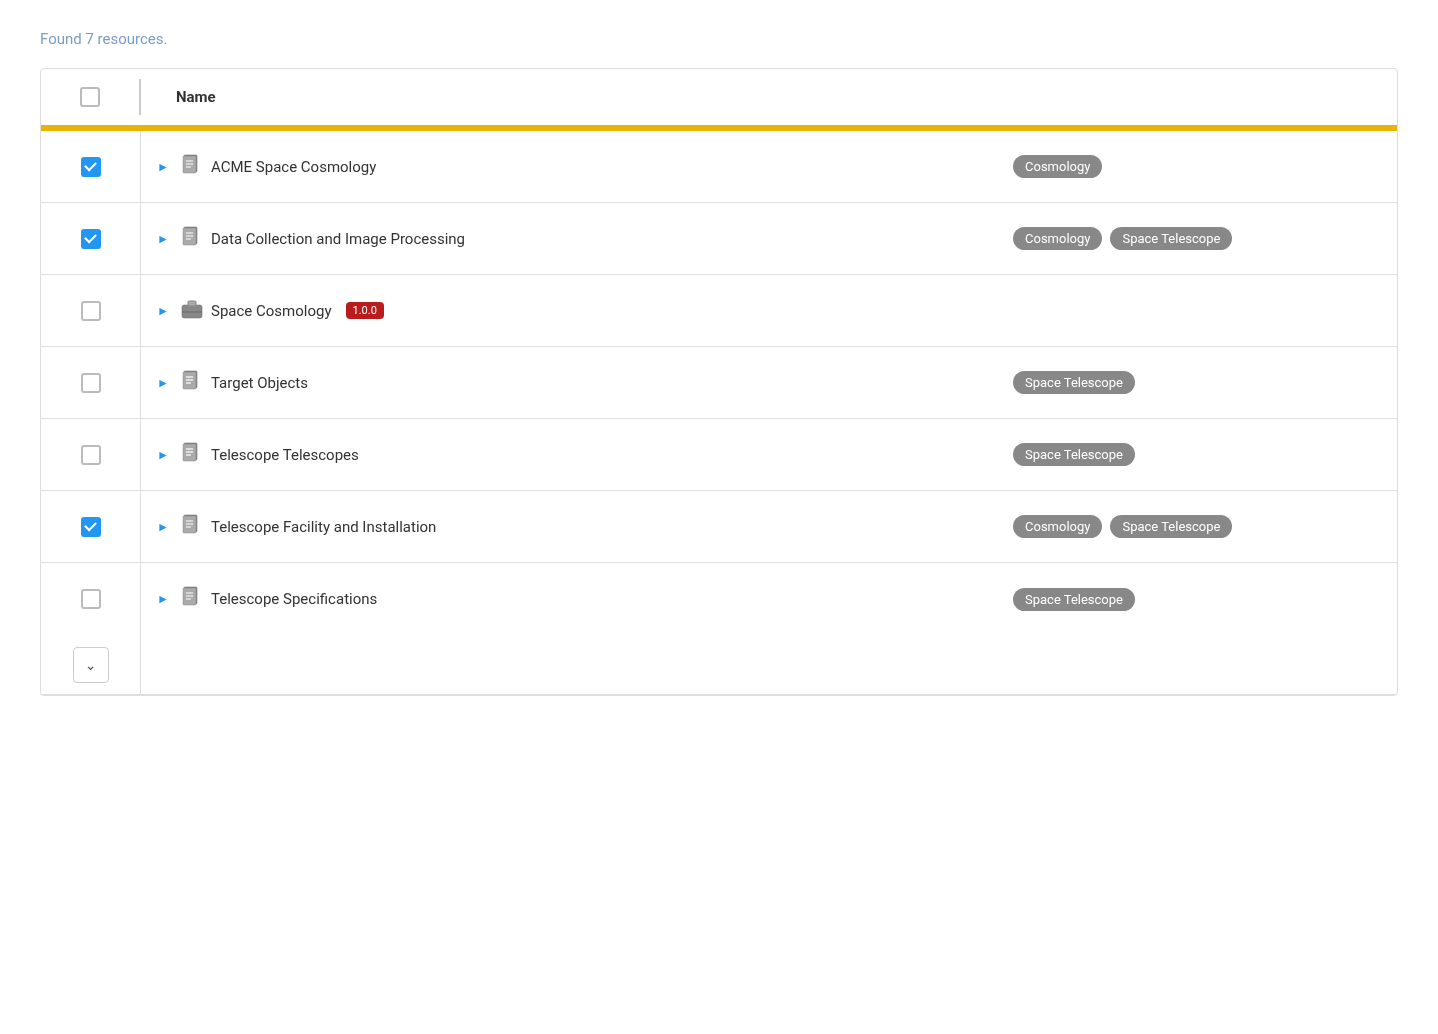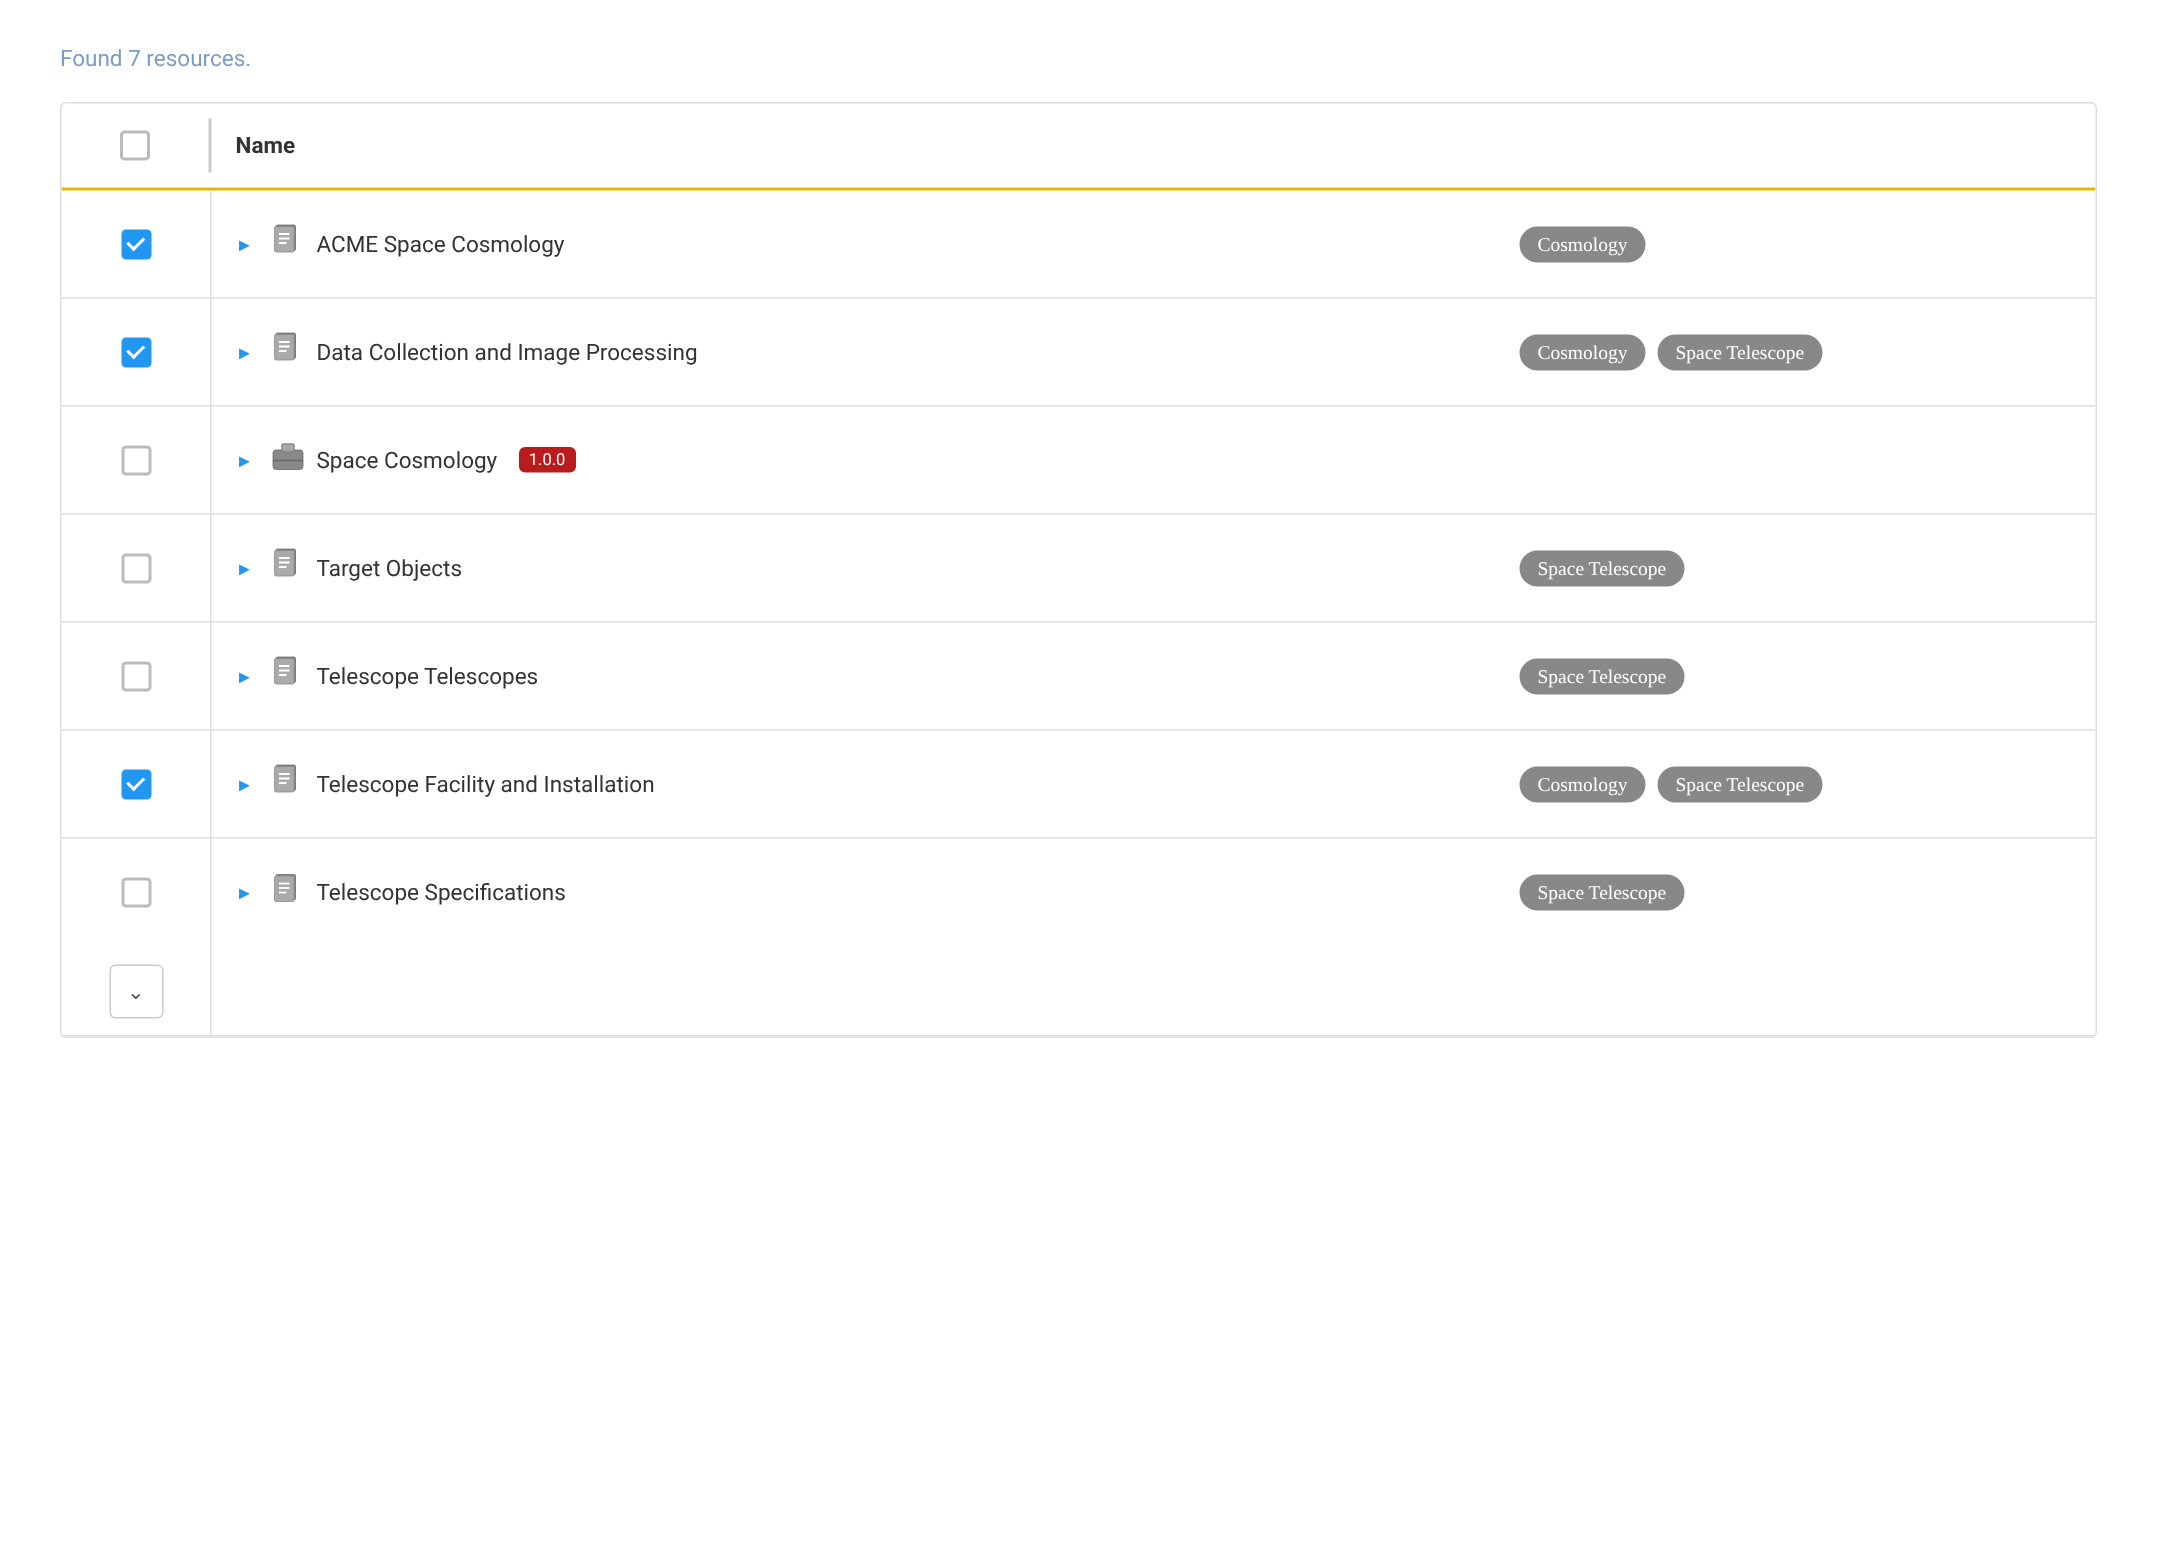--- a/index.html
+++ b/index.html
@@ -18,23 +18,24 @@
 
     .table-wrapper {
       border: 1px solid #ddd;
       border-radius: 4px;
       overflow: hidden;
     }
 
     .table-header {
       display: grid;
       grid-template-columns: 100px 1fr 400px;
-      border-bottom: 2px solid #eab308;
+      border-bottom: 6px solid #eab308;
       padding: 10px 0;
       align-items: center;
+      gap: 19px;
     }
 
     .header-checkbox-cell {
       display: flex;
       align-items: center;
       justify-content: center;
       border-right: 2px solid #ccc;
       padding: 8px 0;
       height: 100%;
     }
@@ -78,21 +79,20 @@
       gap: 8px;
       padding: 12px 16px;
     }
 
     .row-taxonomies-cell {
       display: flex;
       align-items: flex-end;
       gap: 8px;
       padding: 12px 16px;
       flex-wrap: wrap;
-      font-family: Liberation Serif, serif;
     }
 
     .chevron-right {
       color: #2196F3;
       font-size: 12px;
       cursor: pointer;
       width: 16px;
     }
 
     .resource-icon {

